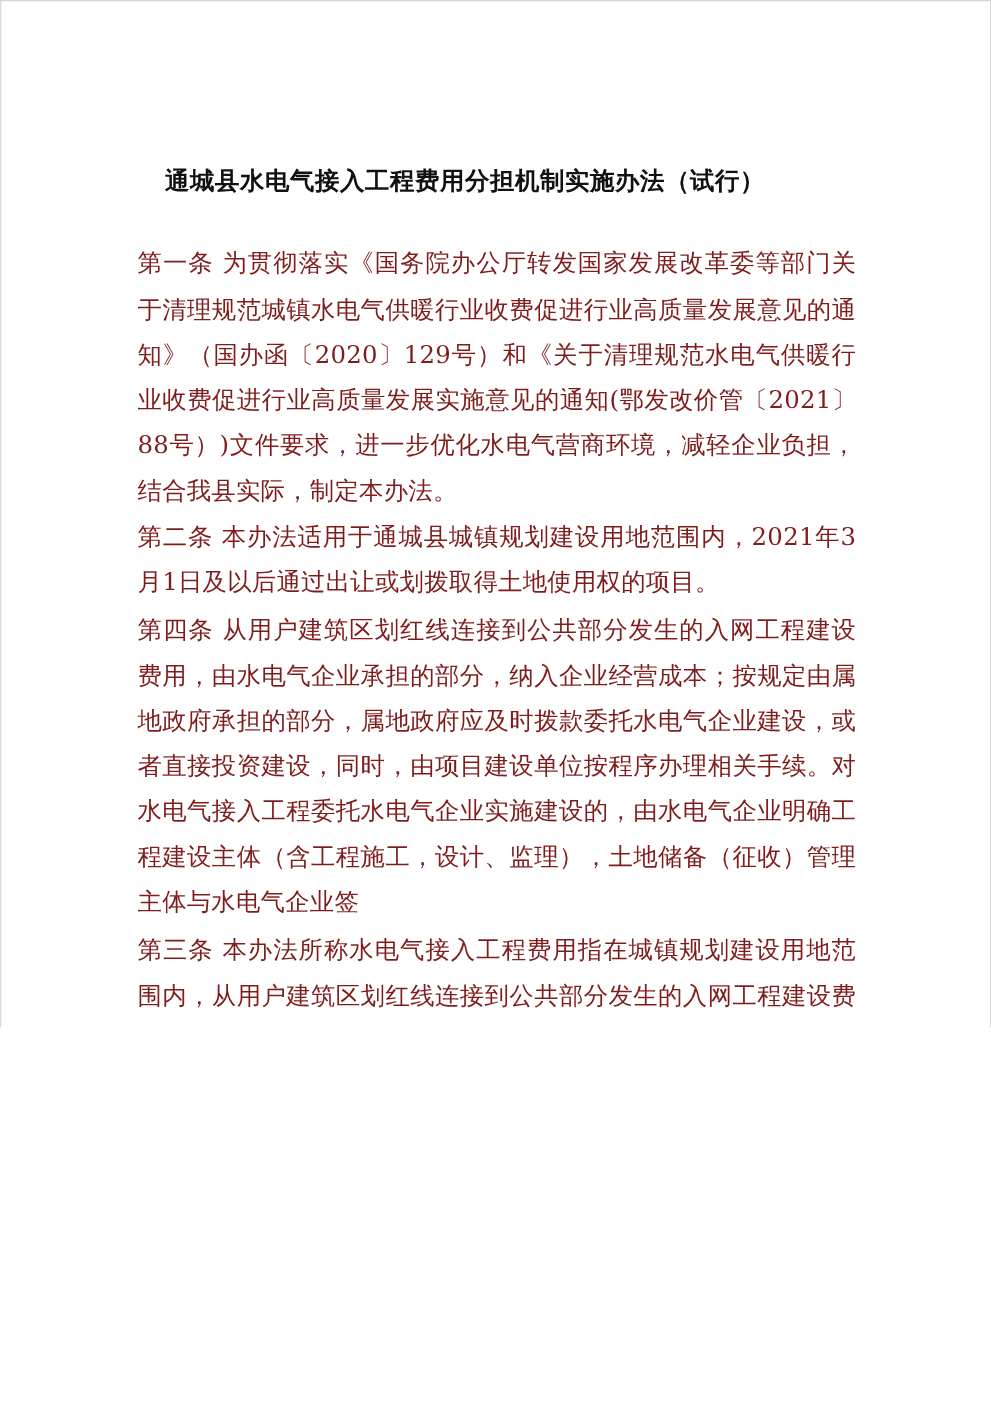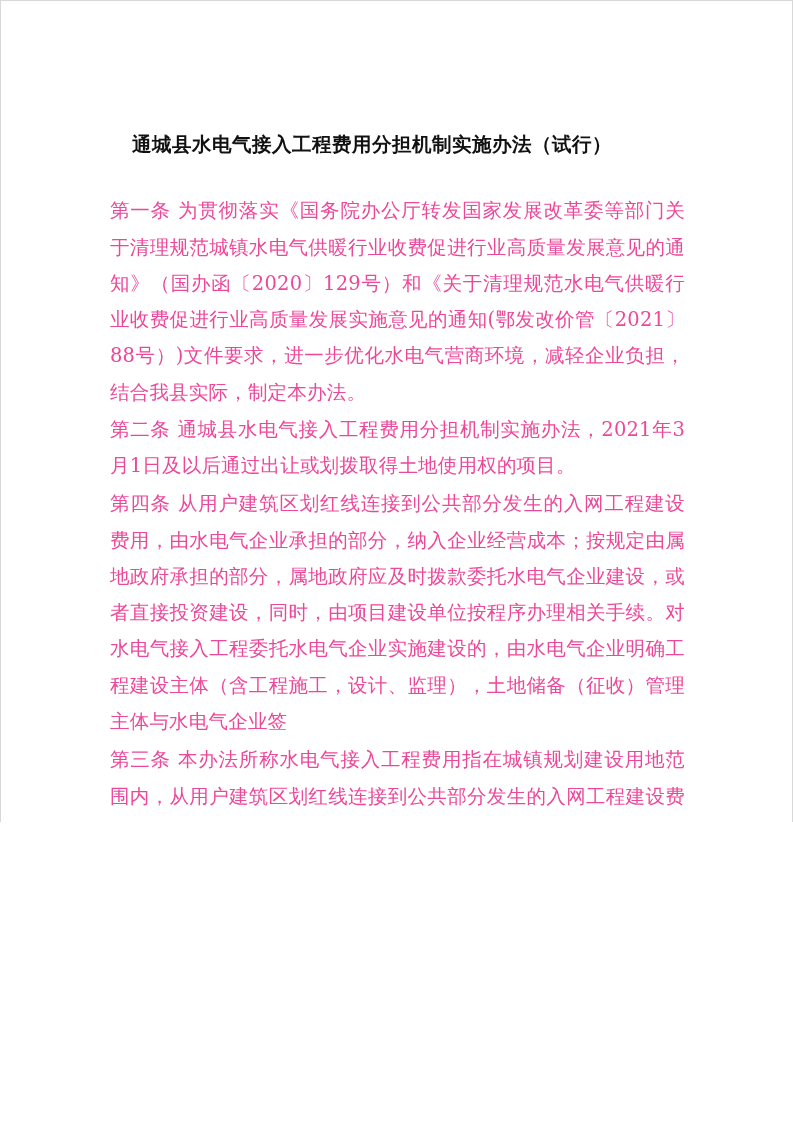--- a/index.html
+++ b/index.html
@@ -38,21 +38,21 @@
     font-size: 19.5px;
     font-weight: bold;
     letter-spacing: 0.5px;
     color: #111111;
     text-align: left;
     margin: 0 0 34px 22px;
     line-height: 1.5;
   }
   .para {
     font-size: 19.5px;
-    color: #ec4899;
+    color: #7f1d1d;
     line-height: 1.86;
     margin: 0 0 2px 0;
     text-align: justify;
     text-justify: inter-ideograph;
     letter-spacing: 0.2px;
   }
   .p-first {
     margin-bottom: 1px;
   }
 </style>
@@ -61,20 +61,20 @@
 
 <div class="page">
   <div class="page-border"></div>
 
   <div class="content">
 
     <h1 class="doc-title">通城县水电气接入工程费用分担机制实施办法（试行）</h1>
 
     <p class="para p-first">第一条  为贯彻落实《国务院办公厅转发国家发展改革委等部门关于清理规范城镇水电气供暖行业收费促进行业高质量发展意见的通知》（国办函〔2020〕129号）和《关于清理规范水电气供暖行业收费促进行业高质量发展实施意见的通知(鄂发改价管〔2021〕88号）)文件要求，进一步优化水电气营商环境，减轻企业负担，结合我县实际，制定本办法。</p>
 
-    <p class="para">第二条 通城县水电气接入工程费用分担机制实施办法，2021年3月1日及以后通过出让或划拨取得土地使用权的项目。</p>
+    <p class="para">第二条 本办法适用于通城县城镇规划建设用地范围内，2021年3月1日及以后通过出让或划拨取得土地使用权的项目。</p>
 
     <p class="para">第四条 从用户建筑区划红线连接到公共部分发生的入网工程建设费用，由水电气企业承担的部分，纳入企业经营成本；按规定由属地政府承担的部分，属地政府应及时拨款委托水电气企业建设，或者直接投资建设，同时，由项目建设单位按程序办理相关手续。对水电气接入工程委托水电气企业实施建设的，由水电气企业明确工程建设主体（含工程施工，设计、监理），土地储备（征收）管理主体与水电气企业签</p>
 
     <p class="para">第三条 本办法所称水电气接入工程费用指在城镇规划建设用地范围内，从用户建筑区划红线连接到公共部分发生的入网工程建设费用。</p>
 
   </div>
 </div>
 
 </body></html>

